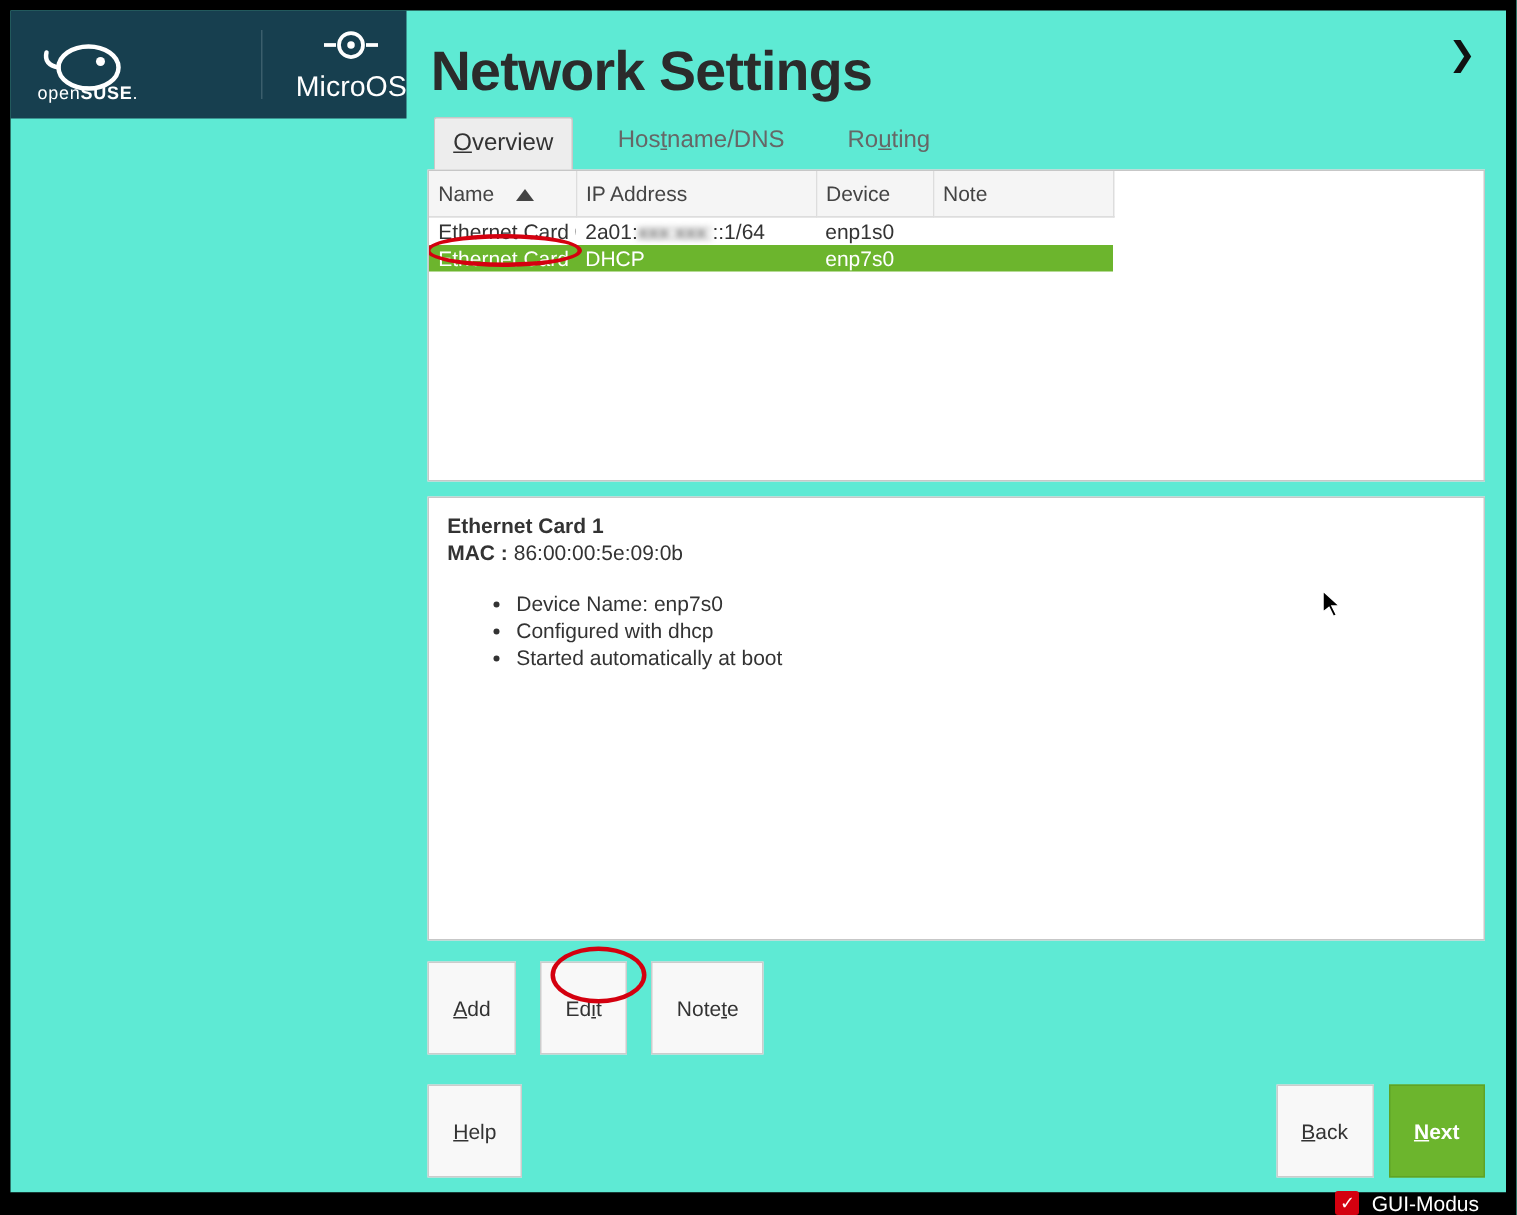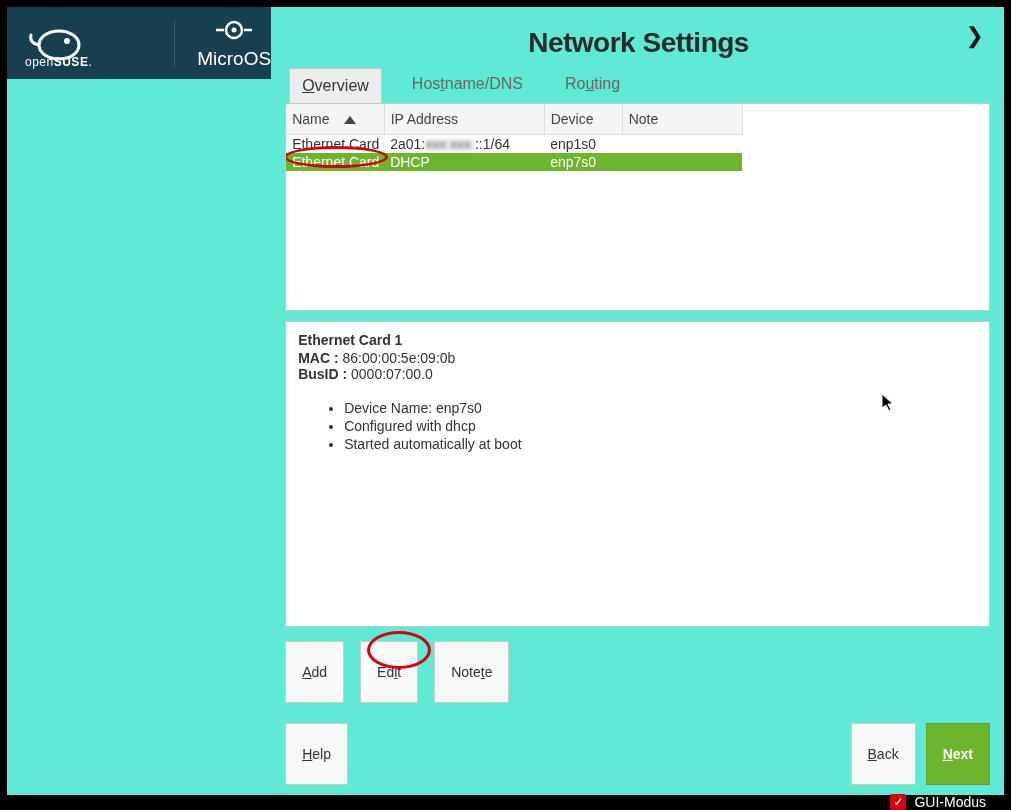--- a/index.html
+++ b/index.html
@@ -55,26 +55,25 @@
   .content {
     flex: 1;
     padding: 14px 14px 10px 14px;
     display: flex;
     flex-direction: column;
     position:relative;
   }
   .page-title {
     font-family: "Arial Narrow", "Helvetica Condensed", sans-serif;
     font-stretch: condensed;
-    font-size: 28px;
+    font-size: 37px;
     font-weight: 700;
     color: #2b2b2b;
     margin: 6px 0 8px 2px;
     letter-spacing: -0.5px;
-    text-align: center;
   }
   .moon {
     position:absolute; right: 20px; top: 16px;
     font-size: 22px; color:#111;
     cursor:pointer;
   }
 
   
   .tabs {
     display: flex;
@@ -318,23 +317,20 @@
         </table>
 
         <div class="ring" style="left:-2px; top:42px; width:104px; height:22px;"></div>
       </div>
 
       <div class="details">
         <h4>Ethernet Card 1</h4>
         <div class="kv">
           <b>MAC :</b> <span>86:00:00:5e:09:0b</span>
         </div>
-        <div class="kv">
-          <b>BusID :</b> <span>0000:07:00.0</span>
-        </div>
         <ul>
           <li>Device Name: enp7s0</li>
           <li>Configured with dhcp</li>
           <li>Started automatically at boot</li>
         </ul>
       </div>
 
       <div class="btn-row">
         <button class="btn">
           <span class="ul">A</span><span>dd</span>

